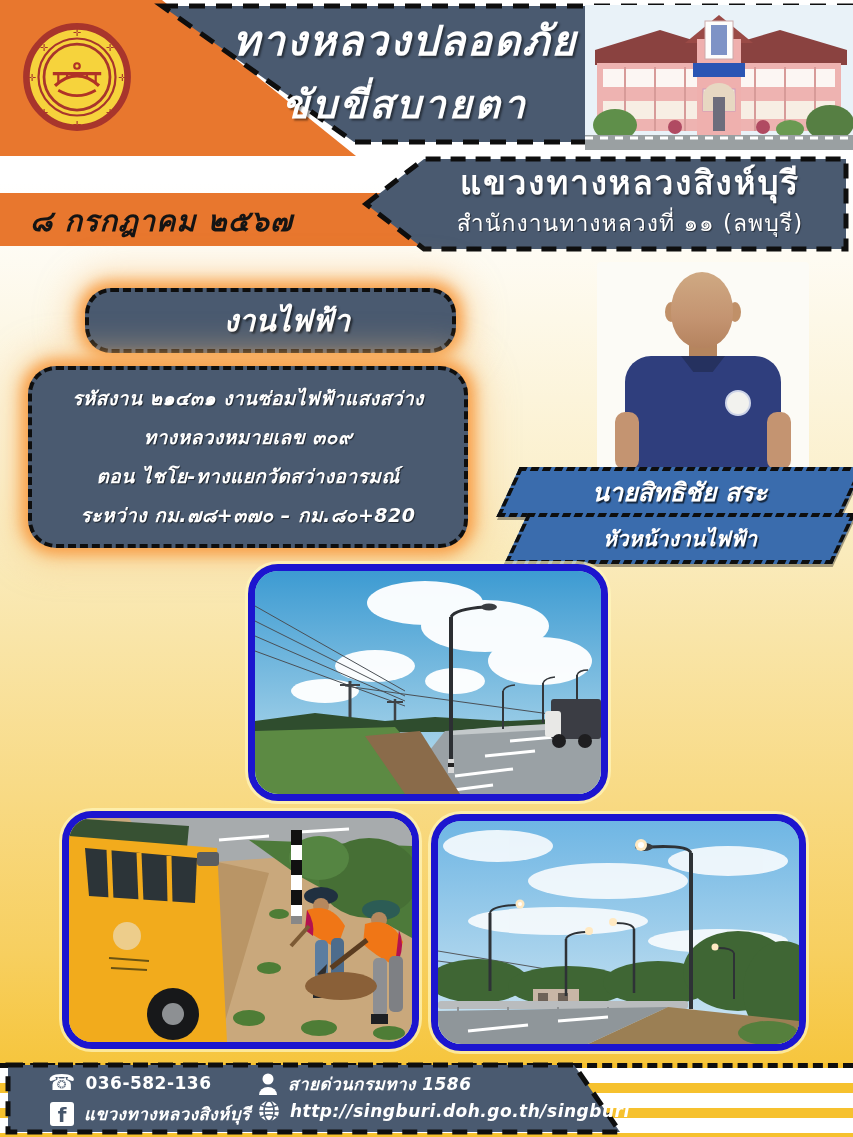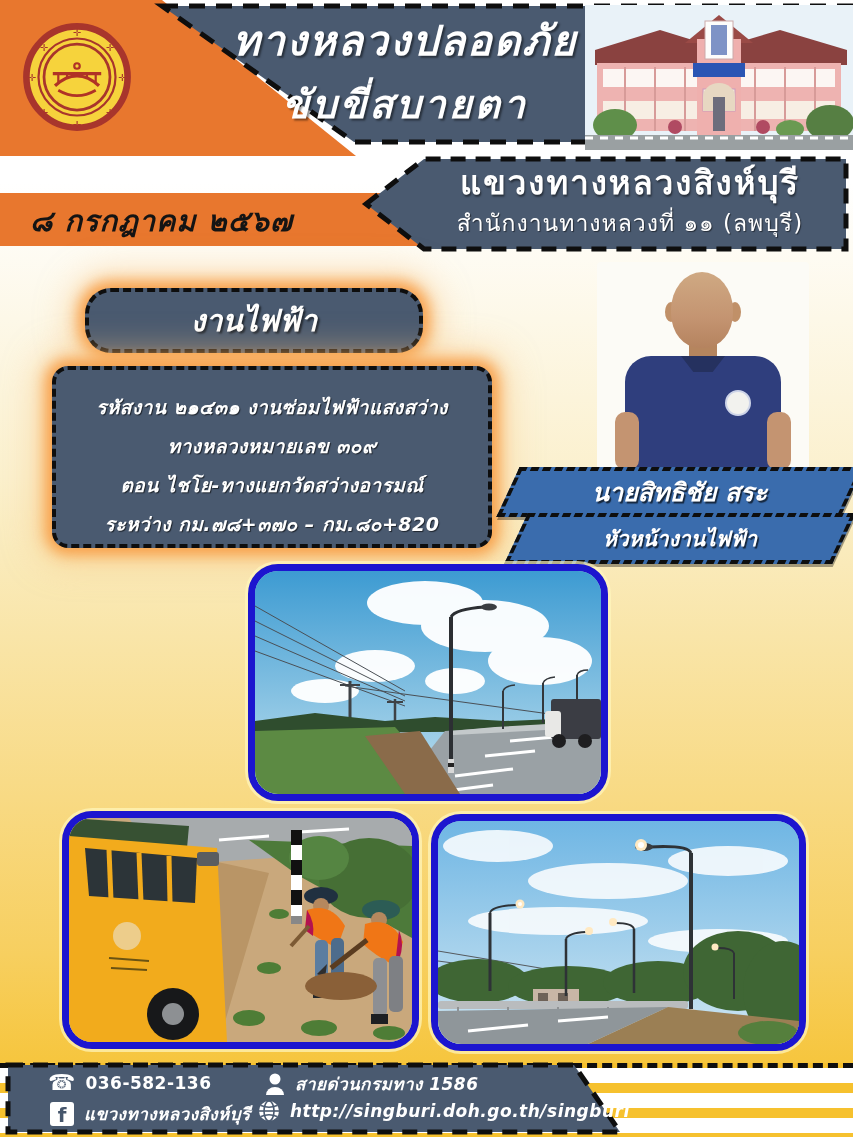--- a/index.html
+++ b/index.html
@@ -30,25 +30,25 @@
   .date-text{left:30px;top:198px;width:360px;text-align:left;font-size:29px;font-weight:bold;
     font-style:italic;color:#141414;letter-spacing:1px;}
   .district-text{left:410px;top:160px;width:440px;text-align:center;color:#fff;}
   .district-text .d1{font-size:33px;font-weight:bold;line-height:46px;letter-spacing:2px;text-shadow:1px 2px 2px rgba(0,0,0,.5);}
   .district-text .d2{font-size:23px;font-weight:normal;line-height:34px;letter-spacing:1px;text-shadow:1px 1px 1px rgba(0,0,0,.5);}
 
   
   .glow-box{background:#4a5a70;border:4px dashed #0e0e0e;
     box-shadow:0 0 14px 7px rgba(247,154,64,.9),0 0 32px 16px rgba(250,195,125,.5);}
   .work-badge{left:85px;top:288px;width:330px;height:57px;border-radius:26px;
-    display:flex;align-items:center;justify-content:center;}
+    display:flex;align-items:center;justify-content:center;padding-left:33px;}
   .work-badge span{color:#fff;font-size:30px;font-weight:bold;font-style:italic;
     text-shadow:2px 2px 2px rgba(0,0,0,.55);}
-  .job-box{left:52px;top:366px;width:432px;height:174px;border-radius:16px;
-    display:flex;flex-direction:column;justify-content:flex-end;text-align:center;}
+  .job-box{left:28px;top:366px;width:432px;height:174px;border-radius:28px;
+    display:flex;flex-direction:column;justify-content:center;text-align:center;}
   .job-box div{color:#fff;font-size:19px;font-weight:bold;font-style:italic;line-height:39px;
     text-shadow:1px 1px 1px rgba(0,0,0,.6);letter-spacing:.5px;}
 
   
   .person{left:597px;top:262px;width:212px;height:208px;background:#fcfbf6;border-radius:4px;overflow:hidden;}
   .head{position:absolute;left:74px;top:10px;width:62px;height:76px;border-radius:50% 50% 46% 46%;
     background:linear-gradient(180deg,#cfa983 0%,#c49471 60%,#b5835f 100%);}
   .ear{position:absolute;top:40px;width:12px;height:20px;border-radius:50%;background:#c09068;}
   .neck{position:absolute;left:92px;top:78px;width:28px;height:22px;background:#b5855e;}
   .torso{position:absolute;left:28px;top:94px;width:156px;height:114px;border-radius:26px 26px 0 0;
@@ -74,21 +74,21 @@
   .photoA{left:248px;top:564px;width:346px;height:223px;}
   .photoB{left:62px;top:811px;width:343px;height:224px;}
   .photoC{left:431px;top:814px;width:361px;height:223px;}
 
   
   .footer-strip{left:0;top:1063px;width:853px;height:74px;border-top:5px dashed #0e0e0e;
     background:repeating-linear-gradient(180deg,#ffffff 0px,#ffffff 15px,#f6c12e 15px,#f6c12e 25px);}
   .footer-box-svg{left:2px;top:1060px;}
   .f-item{display:flex;align-items:center;gap:10px;color:#fff;}
   .f-row1a{left:48px;top:1072px;}
-  .f-row1b{left:265px;top:1070px;}
+  .f-row1b{left:258px;top:1070px;}
   .f-row2a{left:50px;top:1100px;}
   .f-row2b{left:258px;top:1100px;}
   .f-text{font-size:17px;font-weight:bold;letter-spacing:.5px;text-align:right;}
   .f-italic{font-style:italic;}
   .phone-glyph{font-size:22px;line-height:22px;}
   .fb-icon{width:24px;height:24px;background:#fff;border-radius:3px;display:flex;align-items:flex-end;
     justify-content:center;color:#46566c;font-weight:bold;font-size:20px;line-height:22px;}
 </style>
 </head>
 <body>

